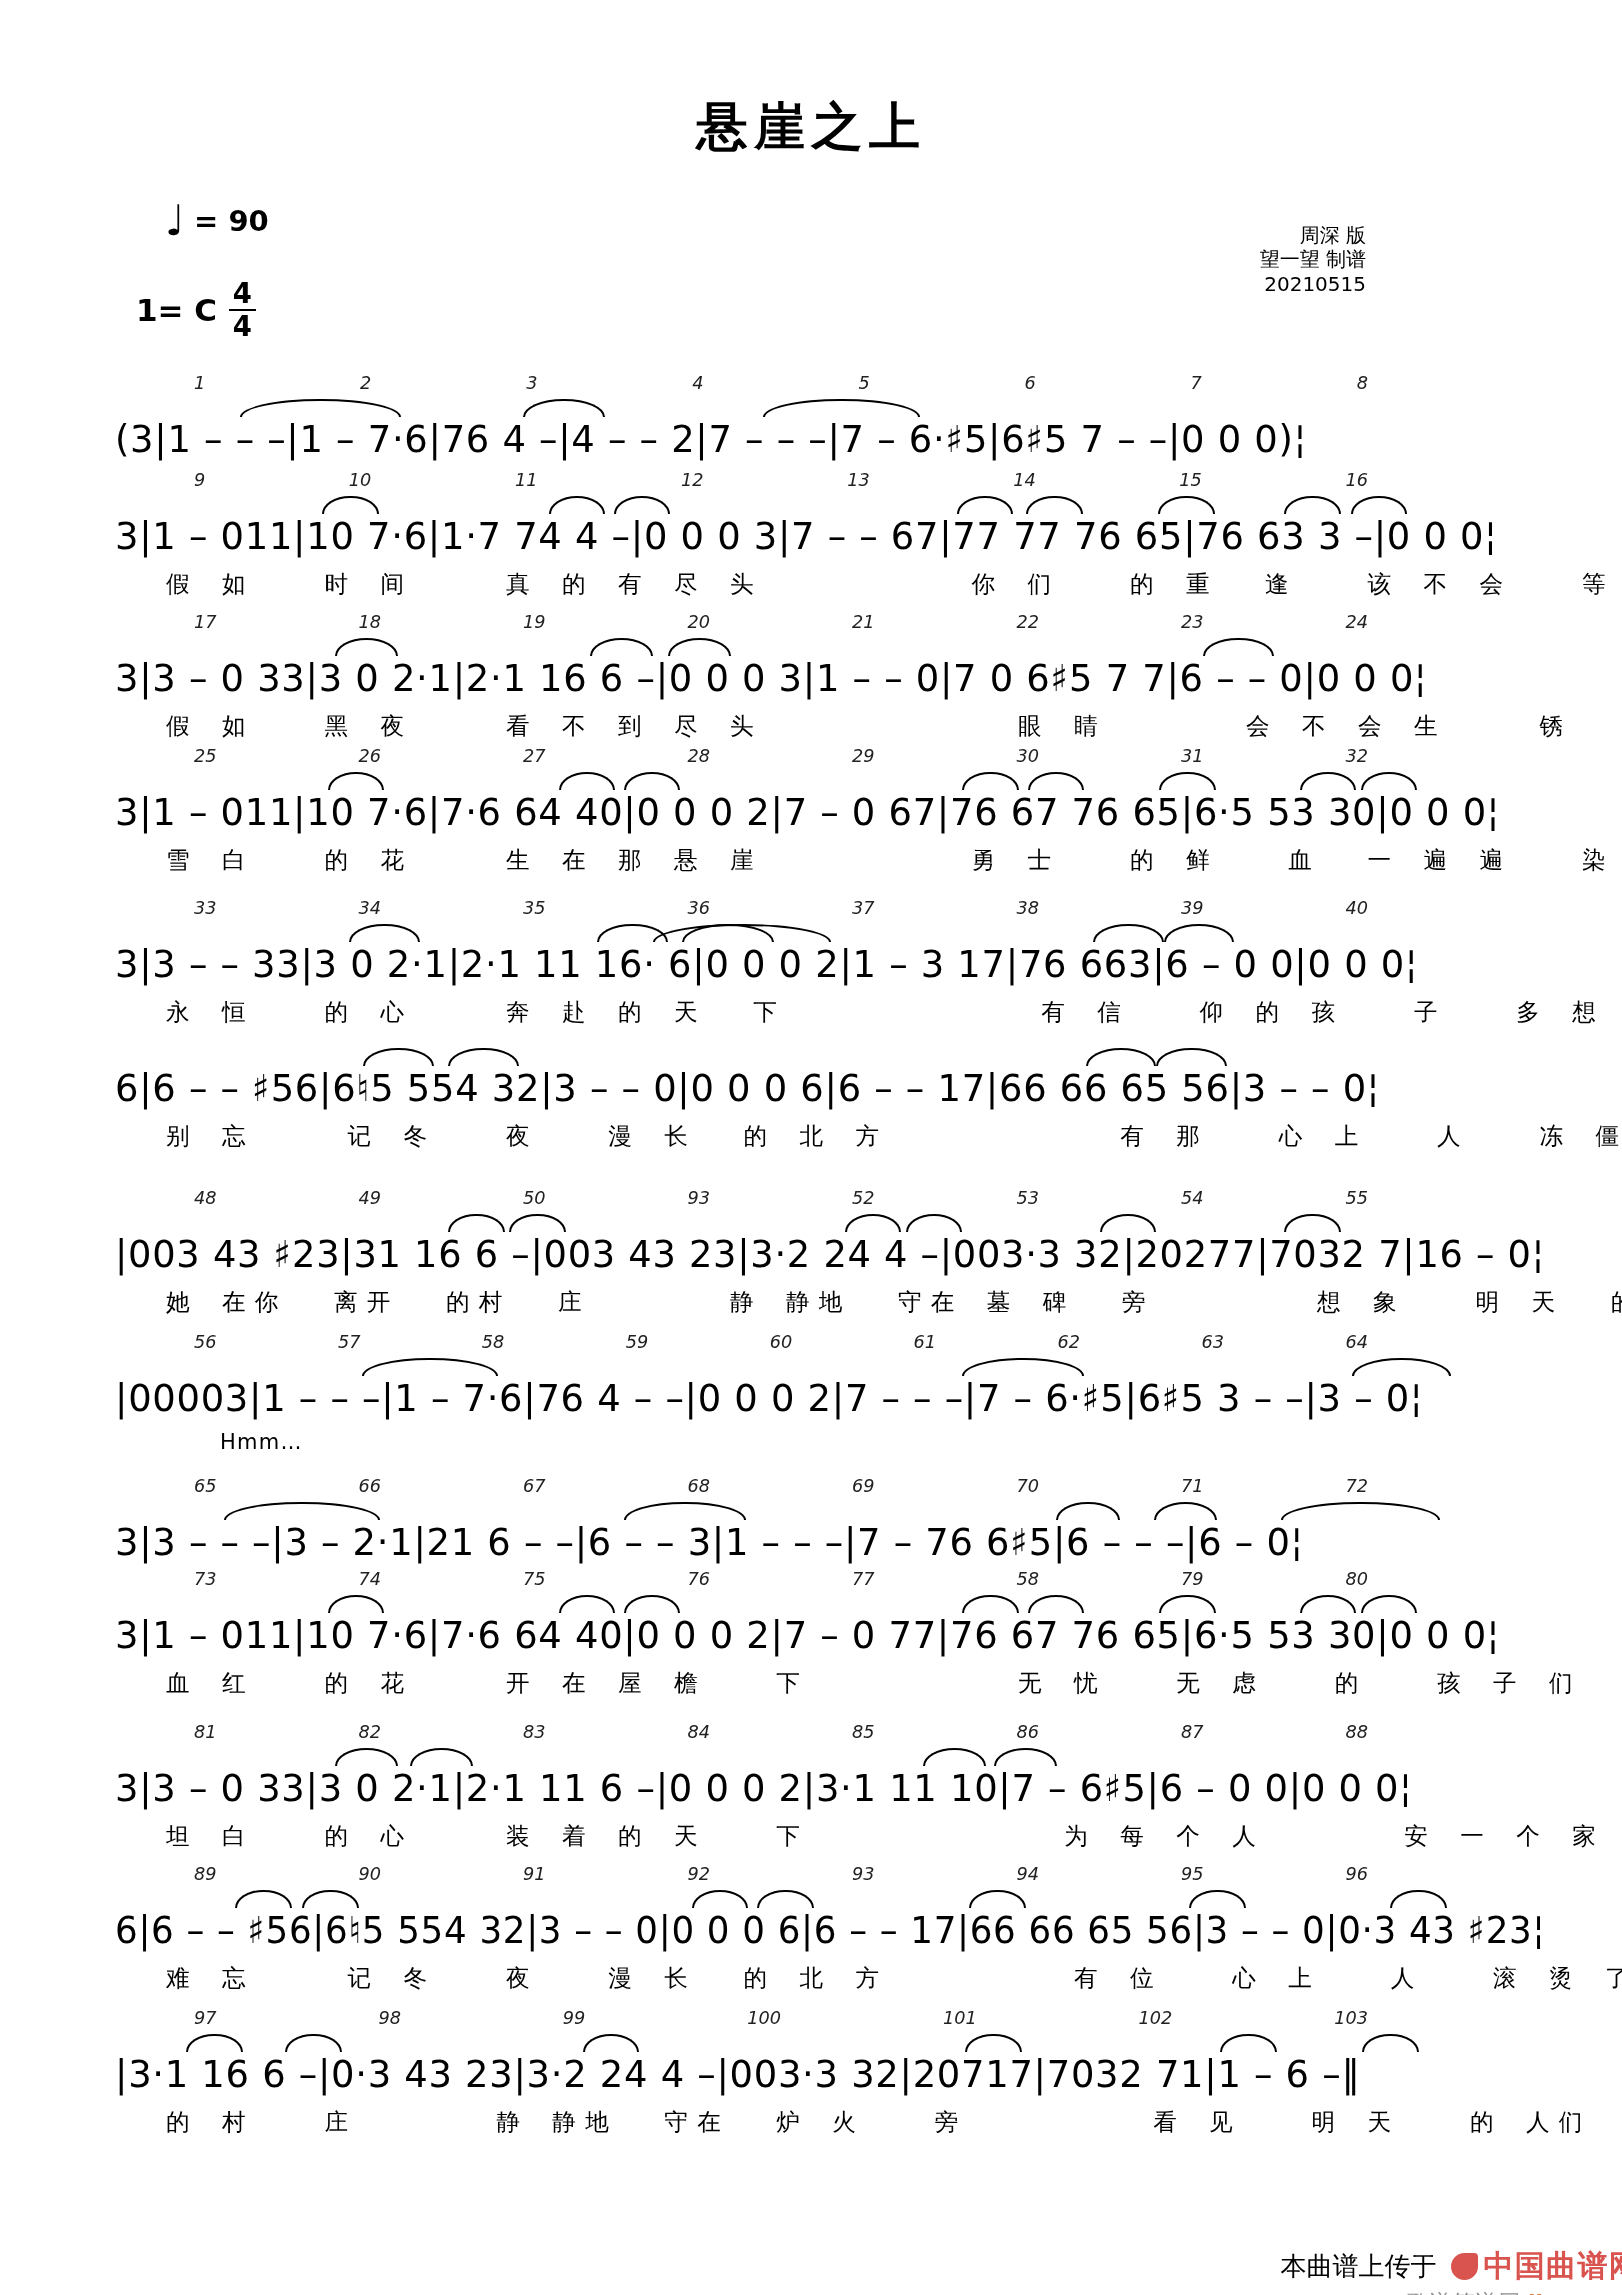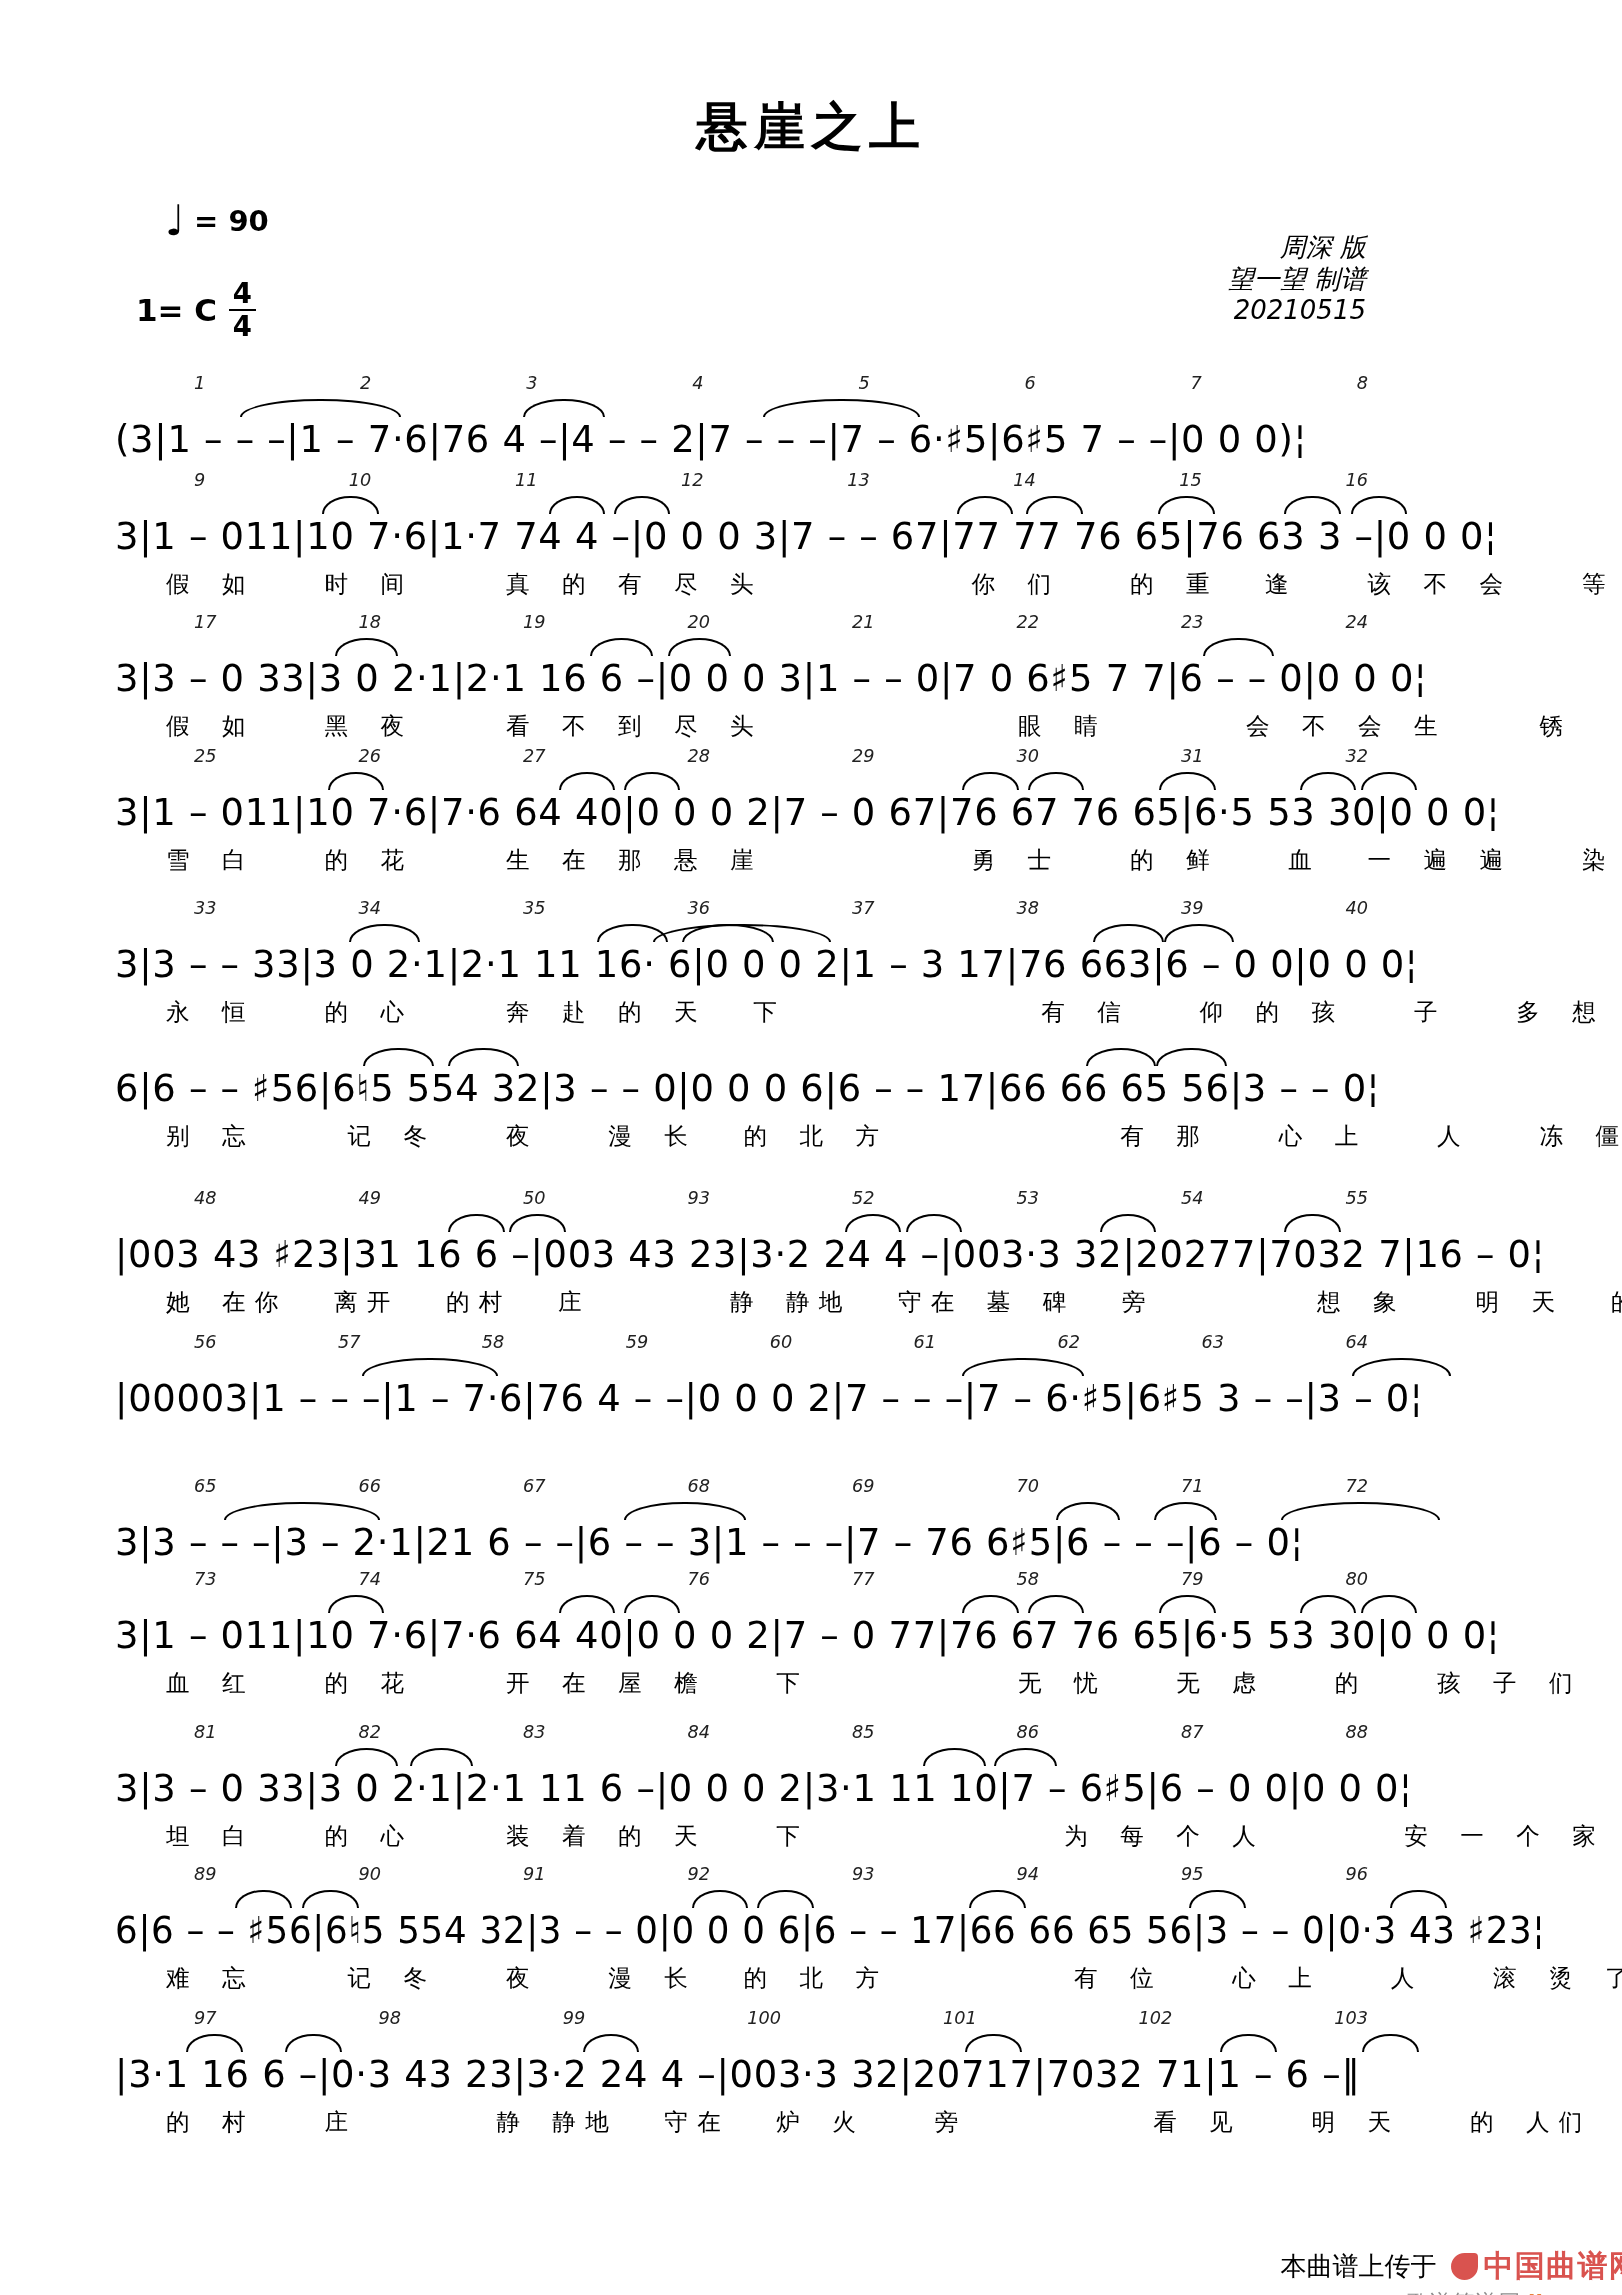--- a/index.html
+++ b/index.html
@@ -7,22 +7,22 @@
     position:relative; width:1623px; height:2295px; background:#ffffff;
     font-family:"DejaVu Sans", sans-serif; color:#000; overflow:hidden;
   }
   .title{
     position:absolute; top:93px; left:0; width:100%; text-align:center;
     font-size:51px; font-weight:700; letter-spacing:6.5px;
   }
   .tempo{position:absolute; left:165px; top:196px; font-size:29px; font-weight:600;}
   .tempo .note-glyph{font-size:42px; vertical-align:-3.9px; margin-right:9.2px;}
   .credits{
-    position:absolute; right:257px; top:232px; text-align:right;
-    font-size:26px; line-height:1.22; font-weight:500;font-style:italic;
+    position:absolute; right:257px; top:223px; text-align:right;
+    font-size:20px; line-height:1.22; font-weight:500;
   }
   .keysig{position:absolute; left:136px; top:279px; font-size:31px; font-weight:600; display:flex; align-items:center;}
   .frac{display:inline-flex; flex-direction:column; align-items:center; line-height:1.05; font-size:27.5px; margin-left:11.8px; font-weight:700;}
   .frac .top{border-bottom:2.6px solid #000; padding:0 3.9px 1.3px;}
   .frac .bot{padding-top:1.3px;}
 
   .system{position:absolute; left:115px; width:1417px;}
   .mnums{
     display:flex; justify-content:space-between; padding:0 164px 0 79px;
     font-style:italic; font-size:17.7px; color:#222; height:22px;
@@ -230,20 +230,21 @@
         <span class="mnum">62</span>
         <span class="mnum">63</span>
         <span class="mnum">64</span>
       </div>
     <div class="arcrow">
         <span class="arc" style="left: 17.4%; width: 9.6%;"></span>
         <span class="arc" style="left: 59.8%; width: 8.6%;"></span>
         <span class="arc" style="left: 87.3%; width: 7%;"></span>
       </div>
     <div class="notation" style="transform: scaleX(0.997691);">|00003|1 – – –|1 – 7·6|76 4 – –|0 0 0 2|7 – – –|7 – 6·♯5|6♯5 3 – –|3 – 0¦</div>
+    <div class="lyrics latin">Hmm…</div>
   </div>
   <div class="system" style="top:1476px">
     <div class="mnums">
         <span class="mnum">65</span>
         <span class="mnum">66</span>
         <span class="mnum">67</span>
         <span class="mnum">68</span>
         <span class="mnum">69</span>
         <span class="mnum">70</span>
         <span class="mnum">71</span>

